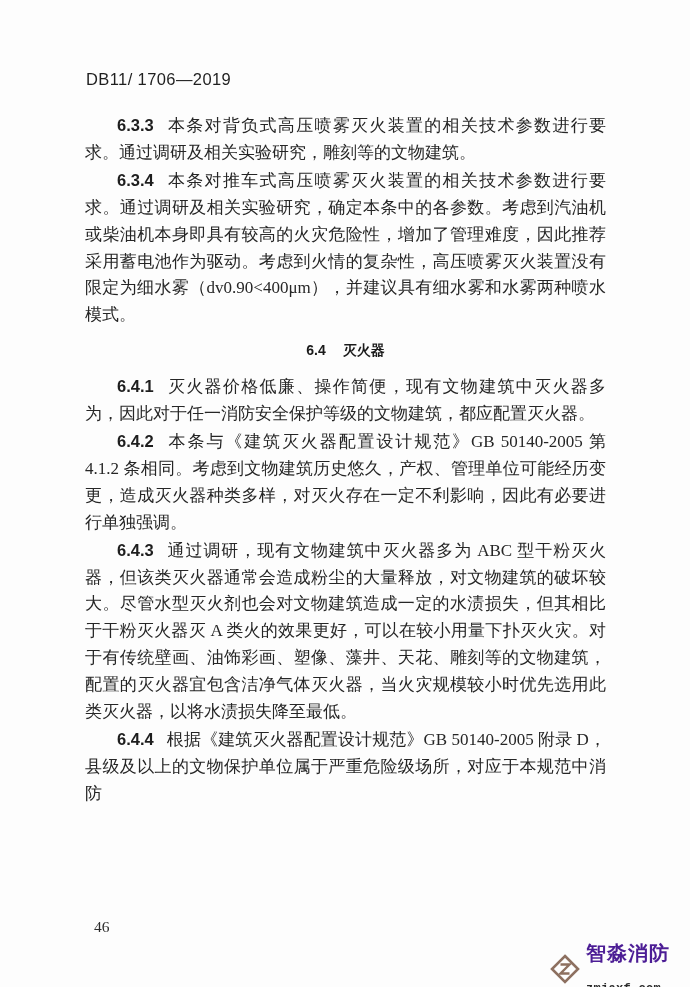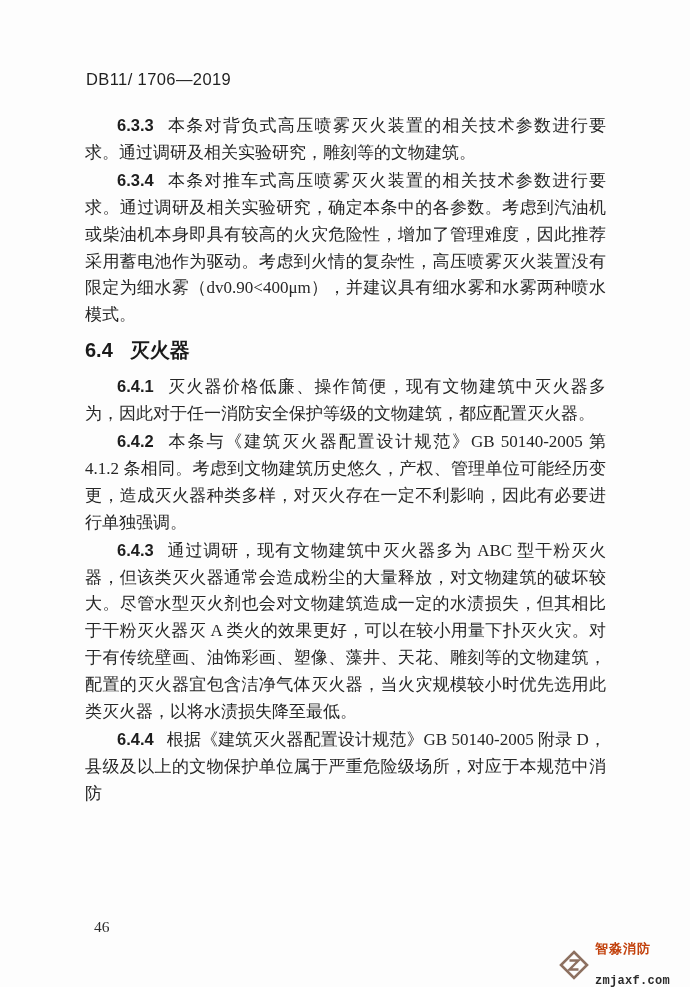--- a/index.html
+++ b/index.html
@@ -37,23 +37,23 @@
   .clause-num {
     font-family: "Liberation Sans", "DejaVu Sans", sans-serif;
     font-weight: bold;
     font-size: 16.5px;
     margin-right: 13px;
     color: #1e1e1e;
     margin-left: 32px;
   }
   .section-heading {
     margin: 8px 0 9px 0;
-    text-align: left;
+    text-align: center;
     font-family: "Liberation Sans", "DejaVu Sans", sans-serif;
-    font-size: 20px;
+    font-size: 14px;
     font-weight: bold;
     color: #1a1a1a;
   }
   .section-heading .sh-num { margin-right: 17px; }
   .page-number {
     position: absolute;
     left: 94px;
     top: 918px;
     font-size: 15.5px;
     color: #2c2c2c;
@@ -63,24 +63,24 @@
     right: 28px;
     top: 942px;
     display: flex;
     align-items: center;
     gap: 5px;
   }
   .wm-logo { display: block; }
   .wm-text { display: flex; flex-direction: column; line-height: 1.1; }
   .wm-name {
     font-family: "Liberation Sans", "DejaVu Sans", sans-serif;
-    font-size: 13px;
+    font-size: 20px;
     font-weight: 600;
     letter-spacing: 1px;
-    color: #c2410c;
+    color: #4c1d95;
   }
   .wm-site {
     font-family: "Liberation Mono", "DejaVu Sans Mono", monospace;
     font-size: 12px;
     font-weight: bold;
     letter-spacing: 0.3px;
     color: #2b2b2b;
     margin-top: 19px;
   }
 </style>

